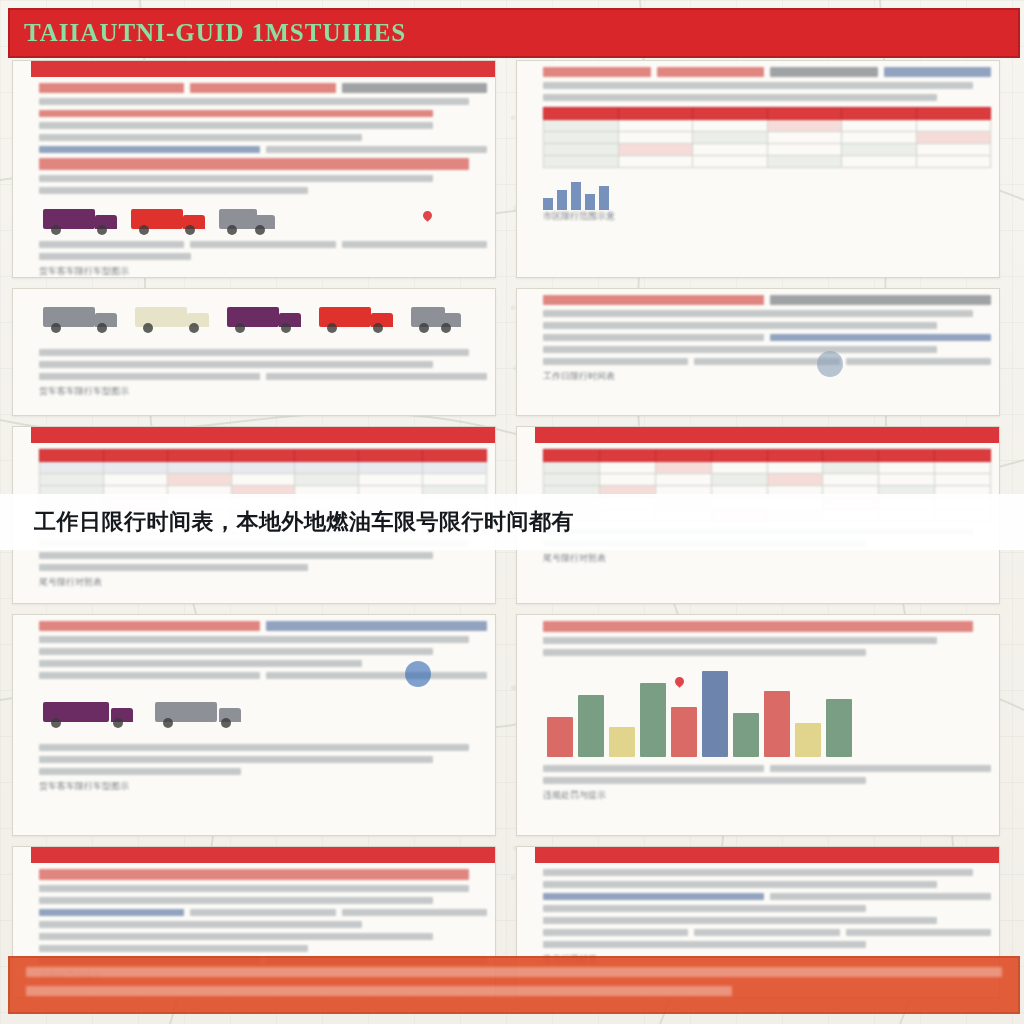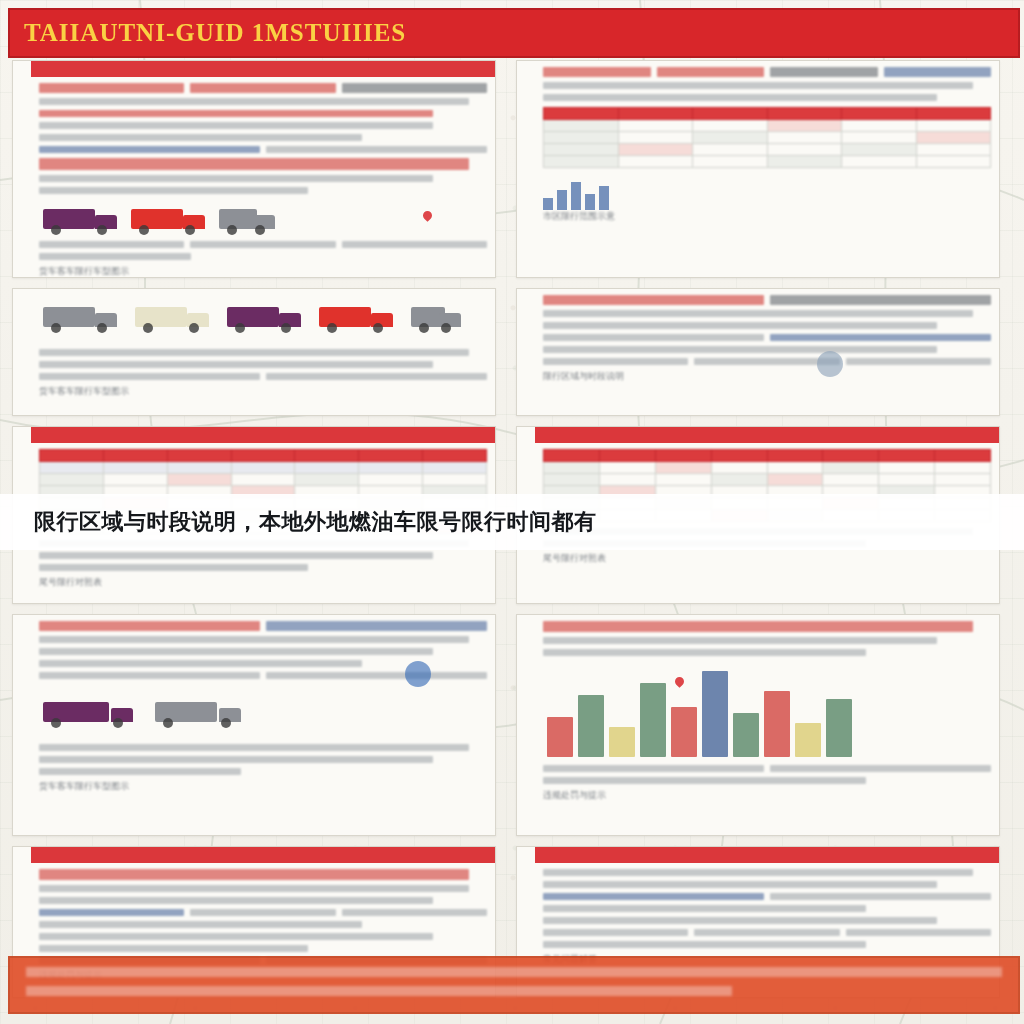--- a/index.html
+++ b/index.html
@@ -35,21 +35,21 @@
 
   
   .top-banner{
     position:absolute;left:8px;top:8px;width:1008px;height:46px;
     background:#d8262a;
     border:2px solid #b71c20;
   }
   .top-banner-title{
     position:absolute;left:14px;top:9px;
     font-size:25px;font-weight:bold;letter-spacing:1px;
-    color:#fde047;
+    color:#86efac;
     font-family:"Liberation Serif", serif;
     white-space:nowrap;
     opacity:.92;
   }
 
   
   .col{position:absolute;top:60px;width:484px;}
   .col-left{left:12px;}
   .col-right{left:516px;}
 
@@ -498,21 +498,21 @@
         <div class="row-lines">
             <div class="tline s3"></div>
             <div class="tline blue s4"></div>
           </div>
         <div class="tline s2"></div>
         <div class="row-lines">
             <div class="tline s5"></div>
             <div class="tline s6"></div>
             <div class="tline s4"></div>
           </div>
-        <div class="cap">限行区域与时段说明</div>
+        <div class="cap">工作日限行时间表</div>
       </div>
       <div class="badge-circle" style="left:300px;top:62px;background:#8aa0b8"></div>
     </div>
 
     <div class="panel" style="height:176px;">
       <div class="panel-bar"></div>
       <div class="panel-inner">
         <table class="btable">
           <tbody>
               <tr class="hd">
@@ -626,21 +626,21 @@
             <div class="tline s5"></div>
             <div class="tline s6"></div>
           </div>
         <div class="tline s3"></div>
         <div class="cap">常见问题解答</div>
       </div>
     </div>
   </div>
 
   <div class="headline-band">
-    <div class="headline-text">限行区域与时段说明，本地外地燃油车限号限行时间都有</div>
+    <div class="headline-text">工作日限行时间表，本地外地燃油车限号限行时间都有</div>
   </div>
 
   <div class="bottom-band">
     <div class="bline"></div>
     <div class="bline s"></div>
   </div>
 
 </div>
 
 </body></html>

